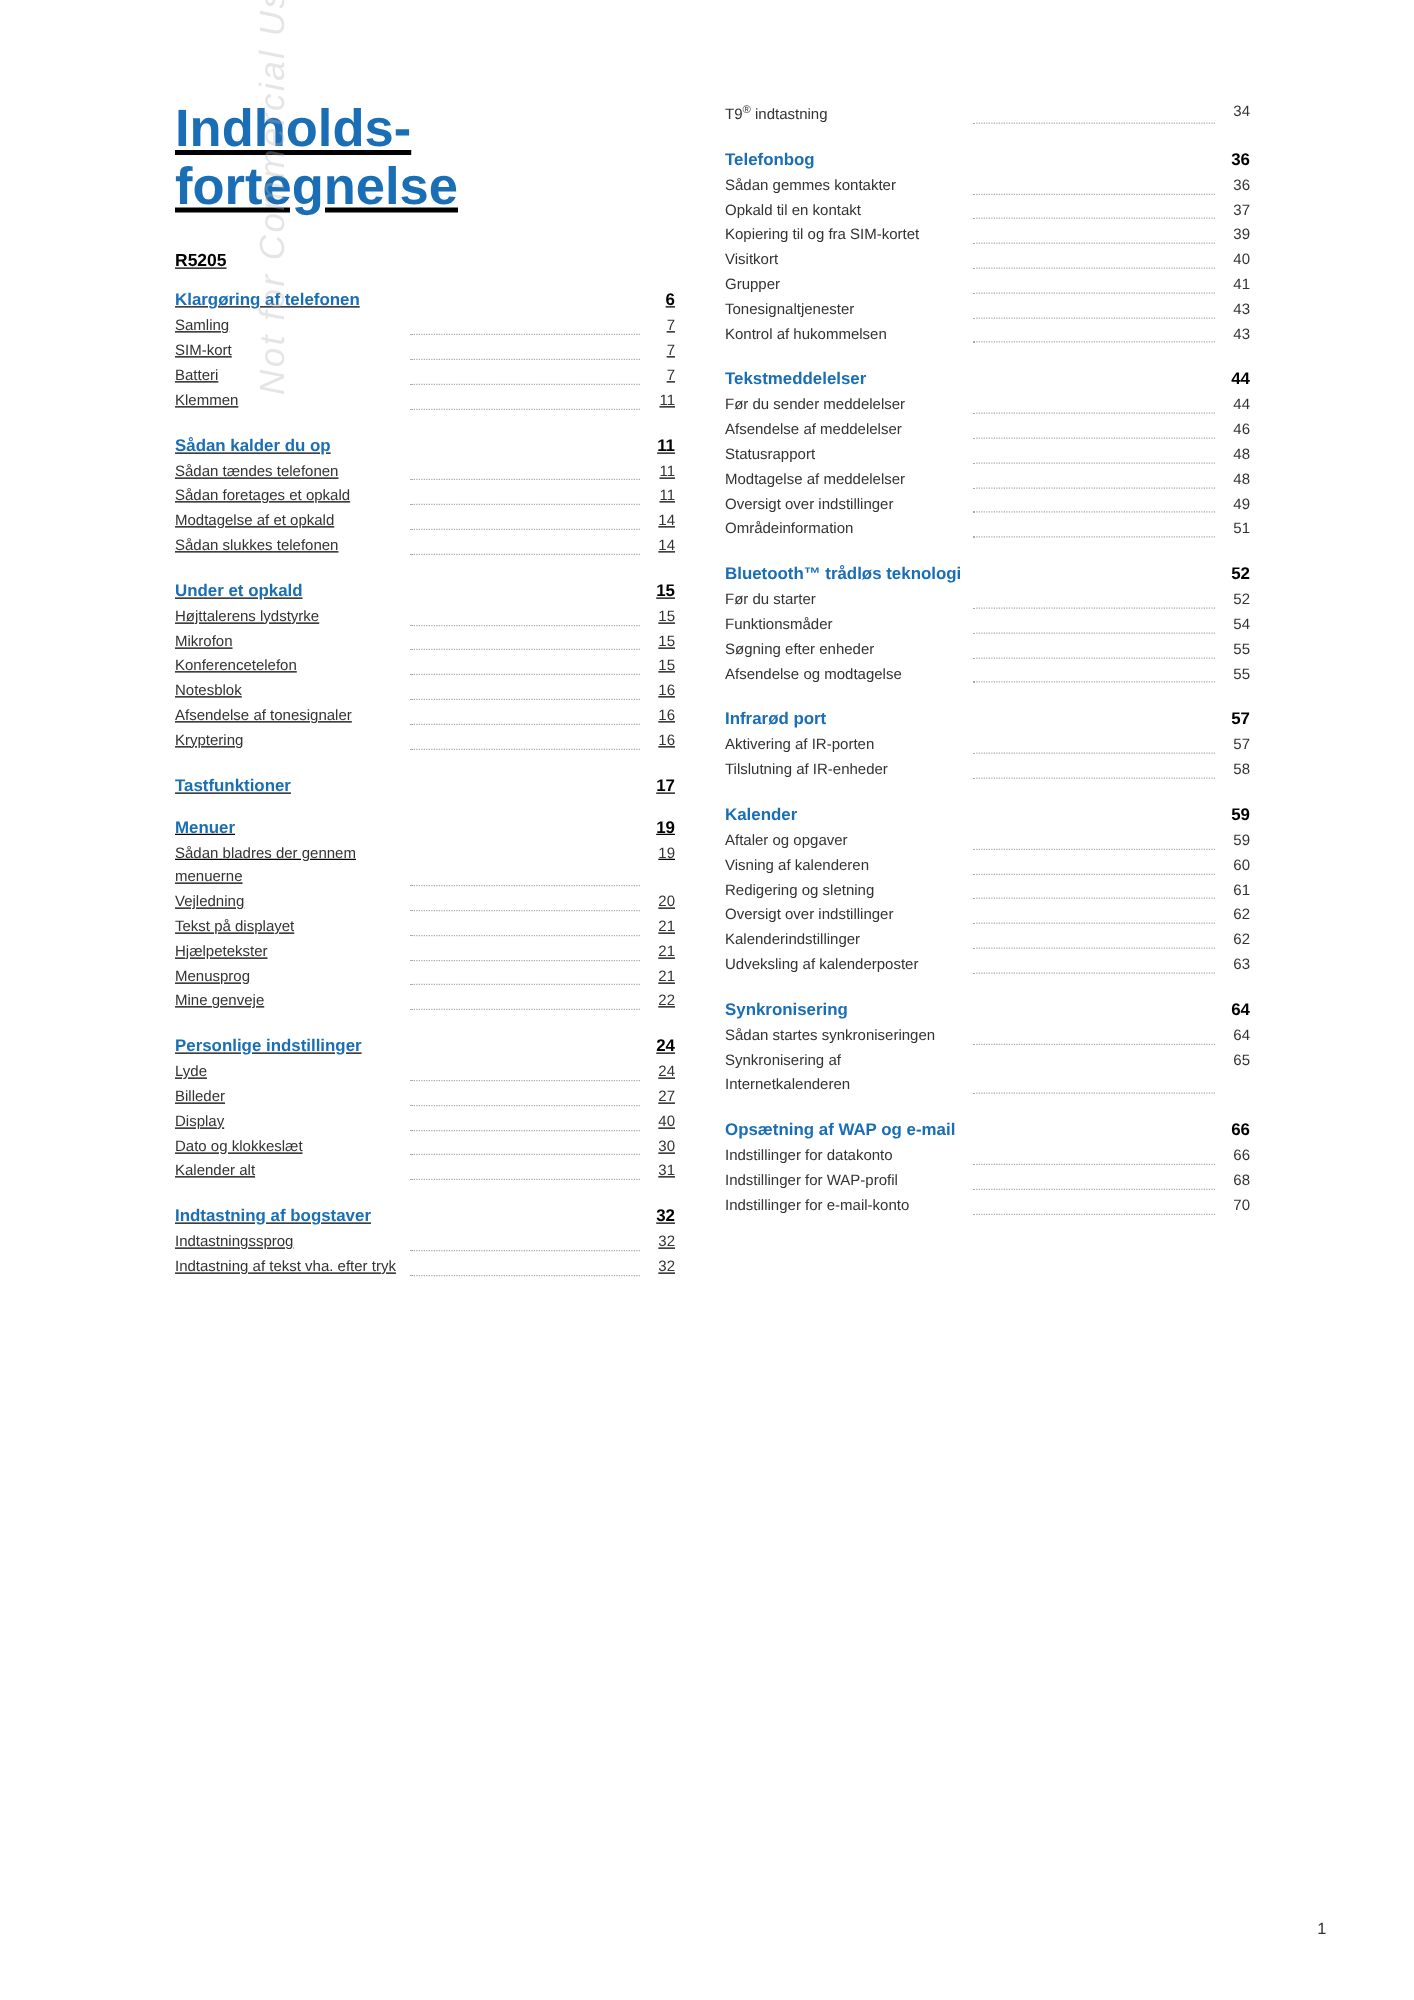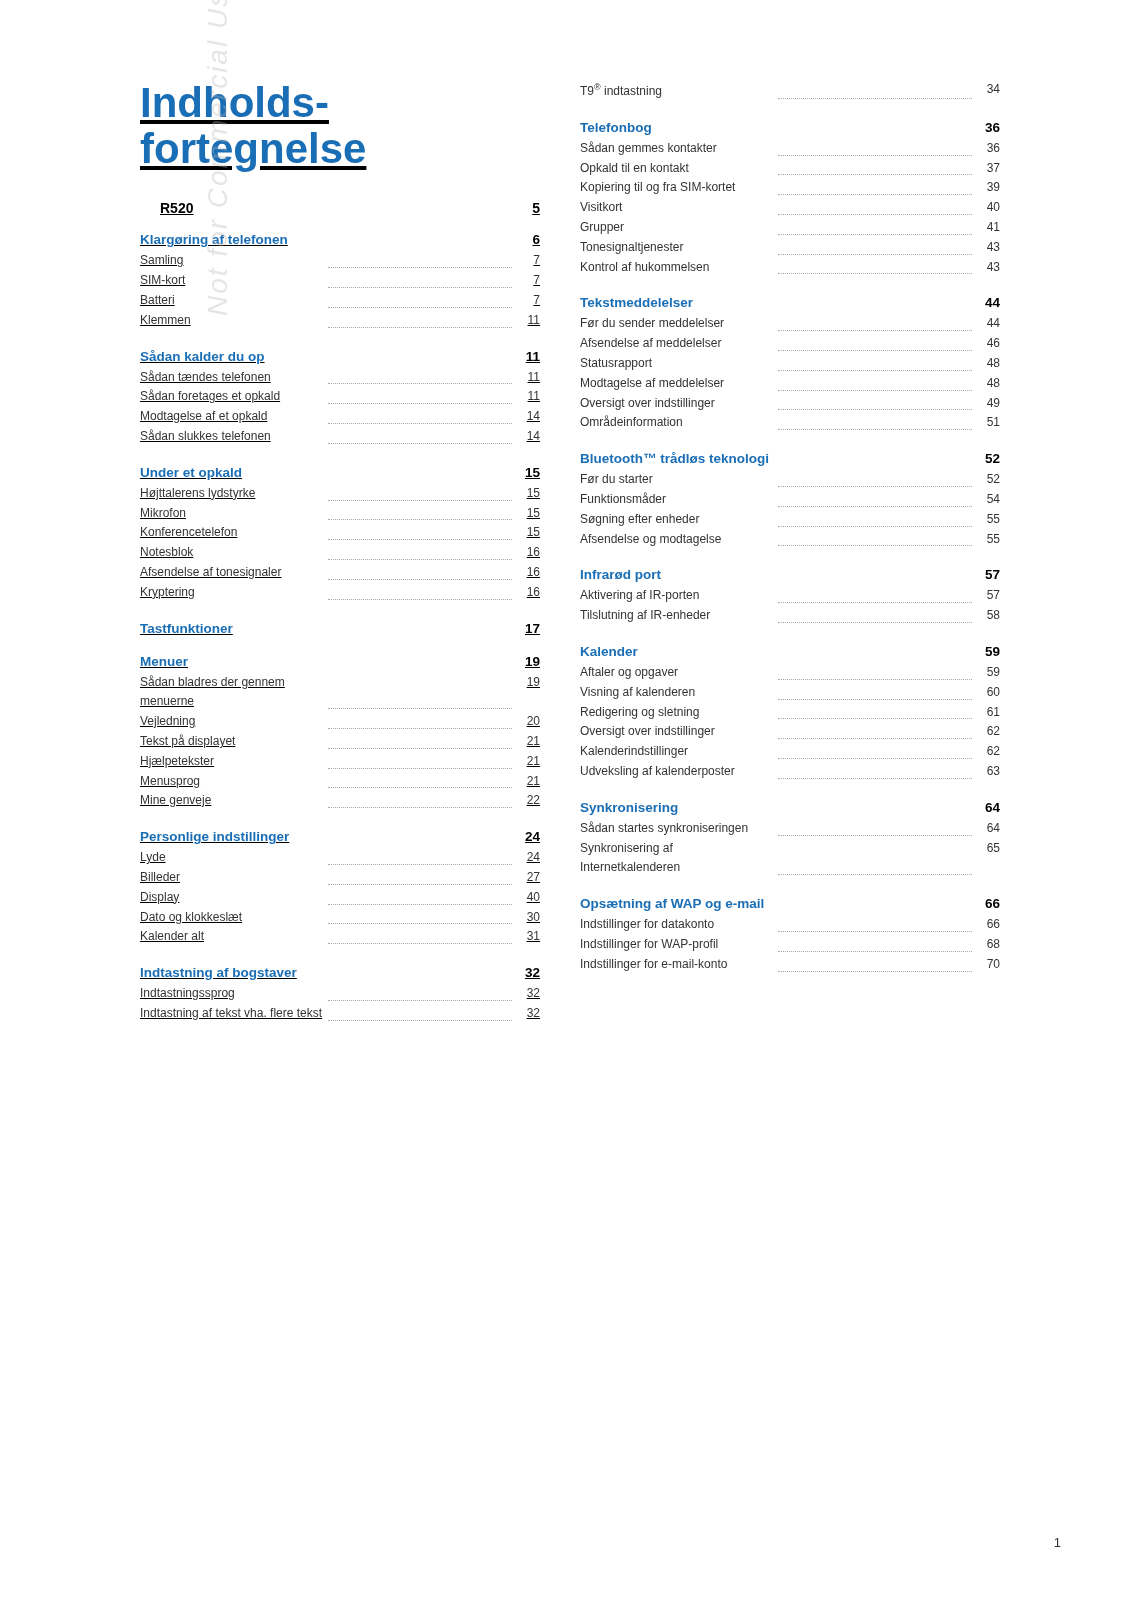--- a/index.html
+++ b/index.html
@@ -107,23 +107,21 @@
     }
 
     .toc-item-page {
       text-align: right;
       min-width: 25px;
       color: #333;
     }
 
     .model-line {
       display: flex;
-      justify-content: space-between;
       margin-bottom: 16px;
-      margin-left: 20px;
     }
 
     .model-title {
       font-size: 14px;
       font-weight: bold;
       color: #000;
     }
 
     .model-page {
       font-size: 14px;
@@ -331,21 +329,21 @@
             <div class="section-header">
               <span class="section-title">Indtastning af bogstaver</span>
               <span class="section-page">32</span>
             </div>
             <div class="toc-item">
               <span class="toc-item-text">Indtastningssprog</span>
               <span class="toc-item-dots"></span>
               <span class="toc-item-page">32</span>
             </div>
             <div class="toc-item">
-              <span class="toc-item-text">Indtastning af tekst vha. flere tekst</span>
+              <span class="toc-item-text">Indtastning af tekst vha. efter tryk</span>
               <span class="toc-item-dots"></span>
               <span class="toc-item-page">32</span>
             </div>
           </div>
         </div>
     </div>
 
     <div class="right-col">
 
       <div class="section">

